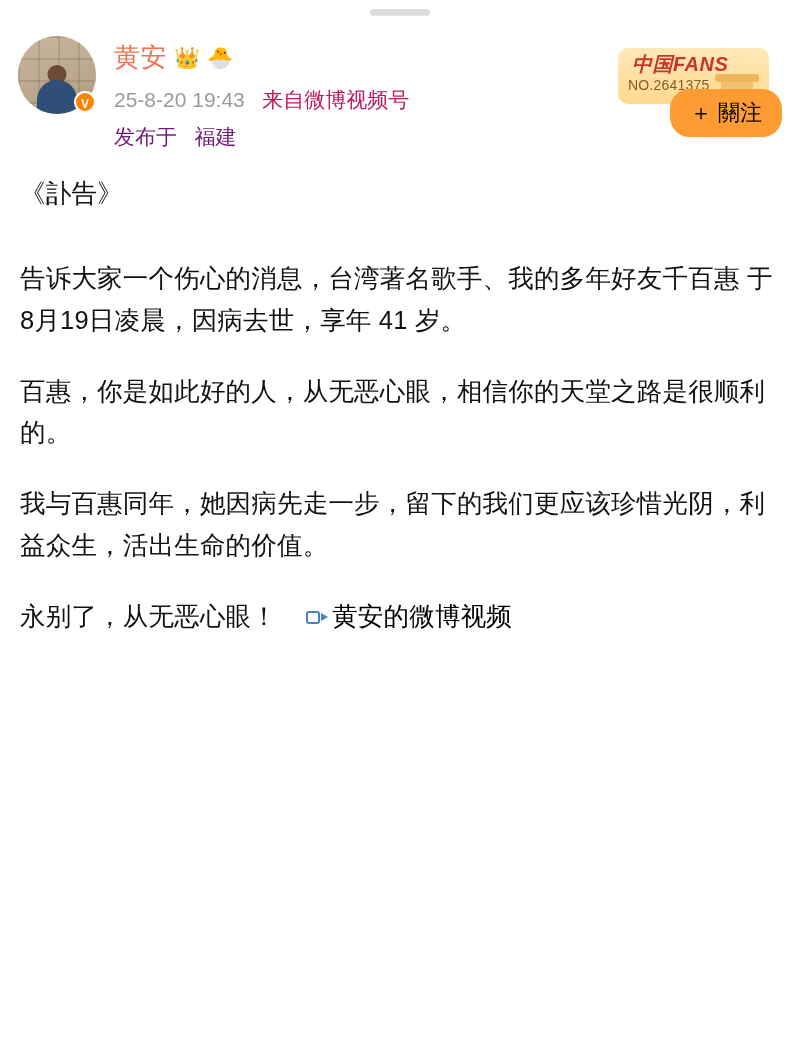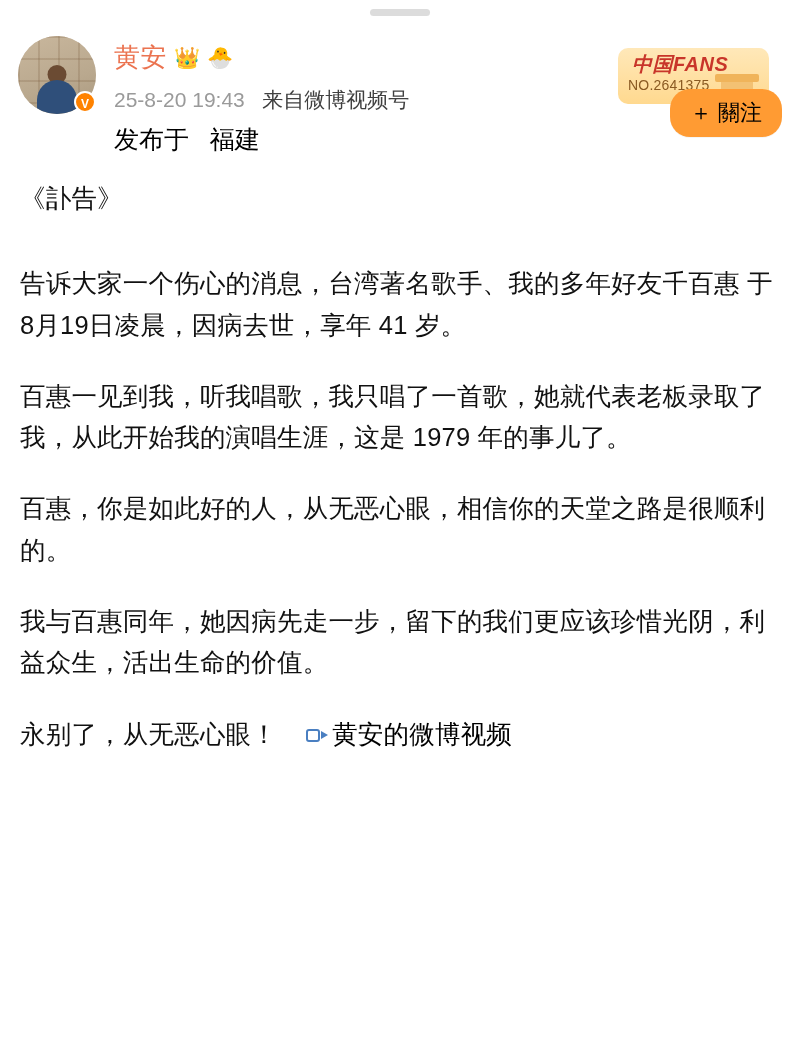--- a/index.html
+++ b/index.html
@@ -126,26 +126,26 @@
     font-size: 21px;
     line-height: 1;
   }
   .time-row {
     margin-top: 11px;
     font-size: 21px;
     color: #9a9a9a;
     white-space: nowrap;
   }
   .time-row .source {
-    color: #404040;
+    color: #be185d;
   }
   .loc-row {
     margin-top: 9px;
-    font-size: 25px;
-    color: #000000;
+    font-size: 21px;
+    color: #701a75;
   }
 
   
   .fans-card {
     position: absolute;
     right: 30px;
     top: 22px;
     width: 151px;
     height: 56px;
     border-radius: 10px;
@@ -304,21 +304,20 @@
       <div class="fans-no">NO.2641375</div>
       <div class="fans-gate"></div>
     </div>
 
     <button class="follow-btn">＋ 關注</button>
   </div>
 
   <div class="content">
     <p class="title-line">《訃告》</p>
     <p>告诉大家一个伤心的消息，台湾著名歌手、我的多年好友千百惠 于 8月19日凌晨，因病去世，享年 41 岁。</p>
-    <p>百惠一见到我，听我唱歌，我只唱了一首歌，她就代表老板录取了我，从此开始我的演唱生涯，这是 1979 年的事儿了。</p>
     <p>百惠，你是如此好的人，从无恶心眼，相信你的天堂之路是很顺利的。</p>
     <p>我与百惠同年，她因病先走一步，留下的我们更应该珍惜光阴，利益众生，活出生命的价值。</p>
     <p>
       <span>永别了，从无恶心眼！</span>
       <span>&nbsp;&nbsp;</span>
       <span class="video-link"><span class="video-icon"></span><span>黄安的微博视频</span></span>
     </p>
   </div>
 
 </div>

